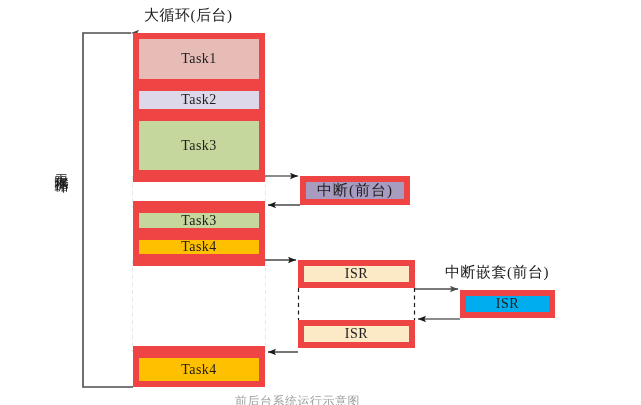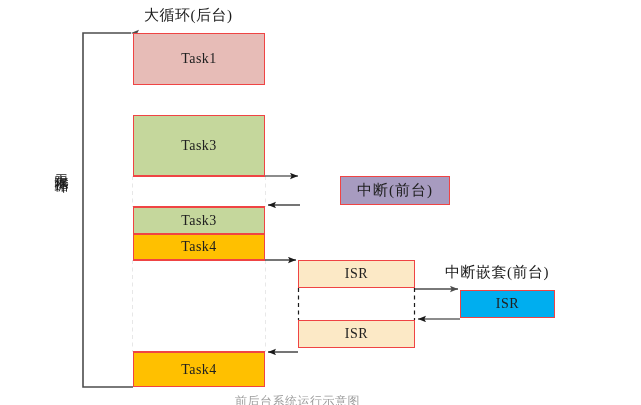--- a/index.html
+++ b/index.html
@@ -20,21 +20,21 @@
   .svg-layer {
     position: absolute;
     left: 0;
     top: 0;
     width: 641px;
     height: 405px;
   }
   .box {
     position: absolute;
     box-sizing: border-box;
-    border: 1px solid #ef4444;
+    border: 6px solid #ef4444;
     display: flex;
     align-items: center;
     justify-content: center;
     font-size: 14px;
     color: #202020;
     letter-spacing: 0.5px;
   }
   .box-label {
     pointer-events: none;
   }
@@ -123,35 +123,38 @@
 
   <div class="caption caption-cjk" style="left:144px; top:6px;">大循环(后台)</div>
 
   <div class="vlabel" style="left:52px; top:163px;">无限循环</div>
 
   <div class="bottom-caption caption-cjk" style="left:235px; top:393px;">前后台系统运行示意图</div>
 
 <div class="box" style="left: 133px; top: 33px; width: 132px; height: 52px; background: rgb(231, 188, 183);">
       <span class="box-label">Task1</span>
     </div>
+    <div class="box" style="left: 133px; top: 85px; width: 132px; height: 30px; background: rgb(221, 216, 233);">
+      <span class="box-label">Task2</span>
+    </div>
     <div class="box" style="left: 133px; top: 115px; width: 132px; height: 61px; background: rgb(197, 215, 156);">
       <span class="box-label">Task3</span>
     </div>
     <div class="box" style="left: 133px; top: 176px; width: 132px; height: 31px; background: rgb(255, 255, 255); border-left: none; border-right: none;"></div>
     <div class="box" style="left: 133px; top: 207px; width: 132px; height: 27px; background: rgb(197, 215, 156);">
       <span class="box-label">Task3</span>
     </div>
     <div class="box" style="left: 133px; top: 234px; width: 132px; height: 26px; background: rgb(255, 192, 0);">
       <span class="box-label">Task4</span>
     </div>
     <div class="box" style="left: 133px; top: 260px; width: 132px; height: 92px; background: rgb(255, 255, 255); border-left: none; border-right: none;"></div>
     <div class="box" style="left: 133px; top: 352px; width: 132px; height: 35px; background: rgb(255, 192, 0);">
       <span class="box-label">Task4</span>
     </div>
-    <div class="box" style="left: 300px; top: 176px; width: 110px; height: 29px; background: rgb(167, 155, 192); margin-left: 40px;">
+    <div class="box" style="left: 300px; top: 176px; width: 110px; height: 29px; background: rgb(167, 155, 192);">
       <span class="box-label" style="letter-spacing: 1px; font-size: 15px;">中断(前台)</span>
     </div>
     <div class="box" style="left: 298px; top: 260px; width: 117px; height: 28px; background: rgb(252, 233, 198);">
       <span class="box-label">ISR</span>
     </div>
     <div class="box" style="left: 298px; top: 320px; width: 117px; height: 28px; background: rgb(252, 233, 198);">
       <span class="box-label">ISR</span>
     </div>
     <div class="box" style="left: 460px; top: 290px; width: 95px; height: 28px; background: rgb(0, 174, 239);">
       <span class="box-label">ISR</span>

